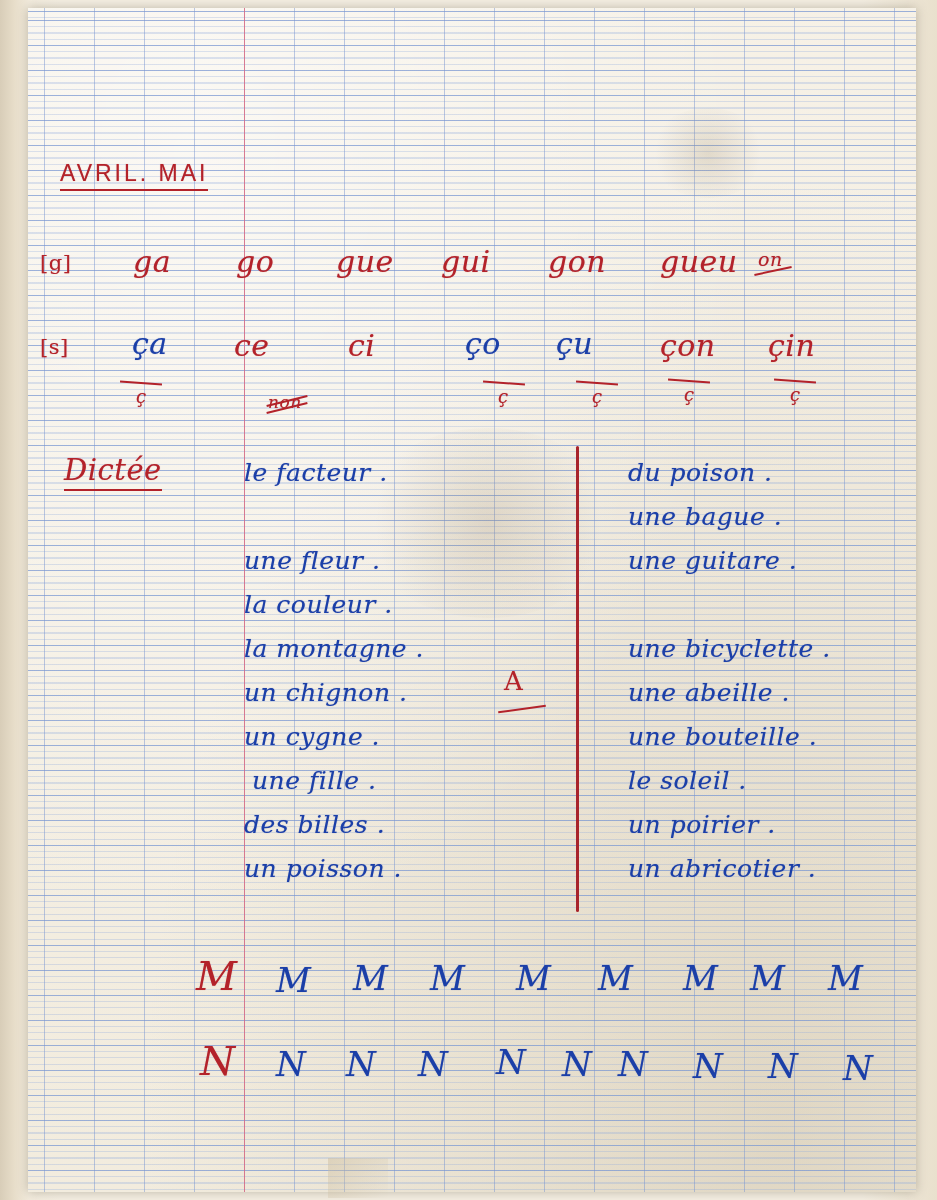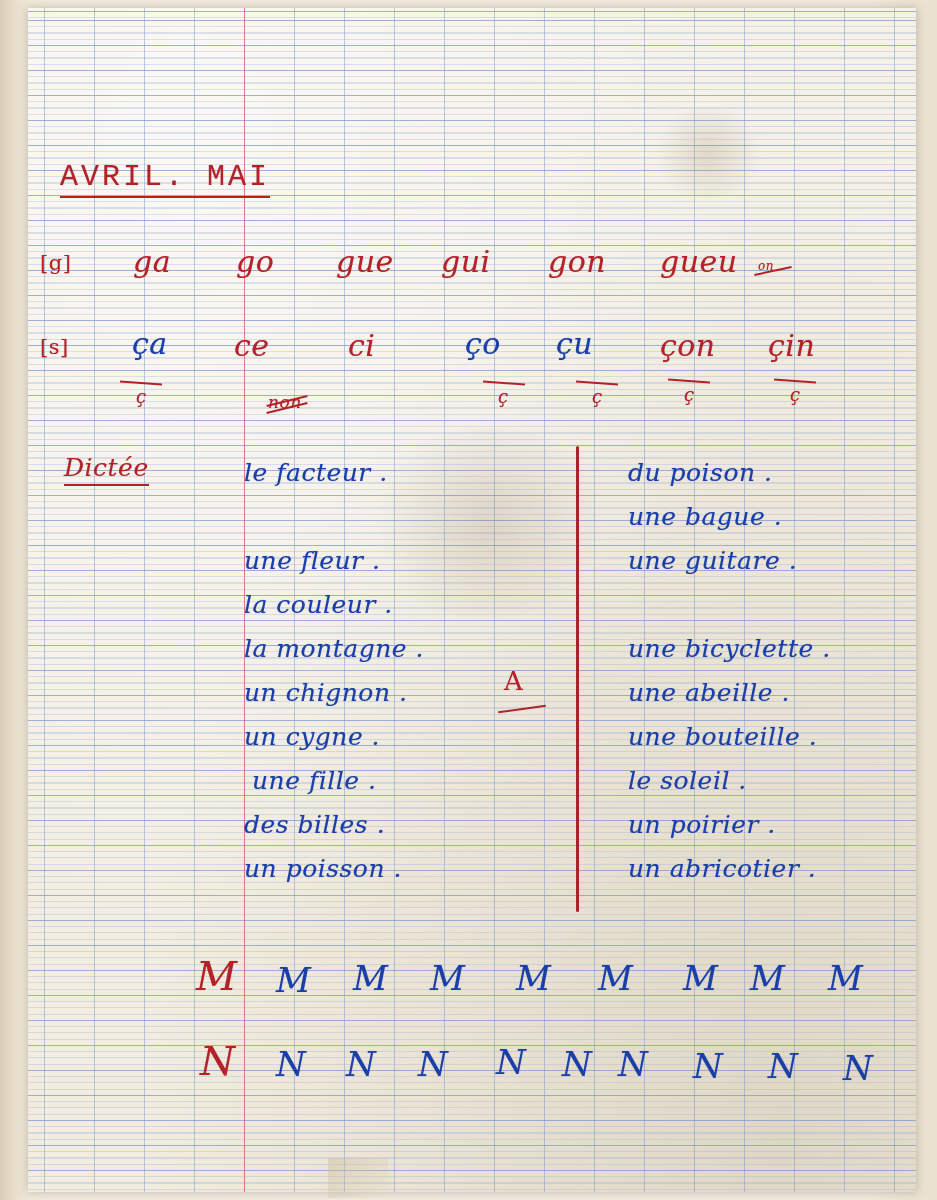--- a/index.html
+++ b/index.html
@@ -74,22 +74,22 @@
     position:absolute;
     font-family:"DejaVu Serif", serif;
     font-style:italic;
     white-space:nowrap;
     letter-spacing:.5px;
   }
   .blue{ color:#1b3fa8; text-shadow:0 0 1px rgba(27,63,168,.45); }
   .red { color:#b3222a; text-shadow:0 0 1px rgba(179,34,42,.4); }
 
   .title{
-    font-size:30px;letter-spacing:3px;font-style:normal;
-    font-family:Liberation Mono, monospace;
+    font-size:23px;letter-spacing:3px;font-style:normal;
+    font-family:Liberation Sans, sans-serif;
   }
   .u-red{ border-bottom:2px solid #b3222a; padding-bottom:2px; }
 
   .row-label{ font-size:21px; font-style:normal; font-family:"DejaVu Serif",serif;}
 
   .syll{ font-size:30px; }
   .syll-blue{ font-size:30px; }
   .redslash{
     position:absolute;height:2px;background:#b3222a;transform:rotate(-12deg);
   }
@@ -132,21 +132,21 @@
     <div class="hw red title u-red" style="left:32px;top:152px;">AVRIL. MAI</div>
 
     <div class="hw red row-label" style="left:12px;top:243px;">[g]</div>
 
     <div class="hw red syll" style="left:105px;top:236px;">ga</div>
     <div class="hw red syll" style="left:208px;top:236px;">go</div>
     <div class="hw red syll" style="left:308px;top:236px;">gue</div>
     <div class="hw red syll" style="left:413px;top:236px;">gui</div>
     <div class="hw red syll" style="left:520px;top:236px;">gon</div>
     <div class="hw red syll" style="left:632px;top:236px;">gueu</div>
-    <div class="hw red" style="left:730px;top:251px;font-size:12px;">on</div>
+    <div class="hw red" style="left:730px;top:240px;font-size:19px;">on</div>
     <div class="redslash" style="left:726px;top:262px;width:38px;"></div>
 
     <div class="hw red row-label" style="left:12px;top:327px;">[s]</div>
 
     <div class="hw blue syll-blue" style="left:104px;top:318px;">ça</div>
     <div class="hw red syll" style="left:206px;top:320px;">ce</div>
     <div class="hw red syll" style="left:320px;top:320px;">ci</div>
     <div class="hw blue syll-blue" style="left:437px;top:318px;">ço</div>
     <div class="hw blue syll-blue" style="left:528px;top:318px;">çu</div>
     <div class="hw red syll" style="left:632px;top:320px;">çon</div>
@@ -164,21 +164,21 @@
 
     <div class="redslash" style="left:548px;top:374px;width:42px;transform:rotate(4deg);"></div>
     <div class="hw red" style="left:564px;top:378px;font-size:18px;">ç</div>
 
     <div class="redslash" style="left:640px;top:372px;width:42px;transform:rotate(4deg);"></div>
     <div class="hw red" style="left:656px;top:376px;font-size:18px;">ç</div>
 
     <div class="redslash" style="left:746px;top:372px;width:42px;transform:rotate(4deg);"></div>
     <div class="hw red" style="left:762px;top:376px;font-size:18px;">ç</div>
 
-    <div class="hw red u-red" style="left:36px;top:445px;font-size:25px;">Dictée</div>
+    <div class="hw red u-red" style="left:36px;top:445px;font-size:29px;">Dictée</div>
 
     <div class="vbar" style="left:548px;top:438px;height:466px;"></div>
 
     <div class="hw blue word" style="left:216px;top:450px;">le facteur .</div>
     <div class="hw blue word" style="left:216px;top:538px;">une fleur .</div>
     <div class="hw blue word" style="left:216px;top:582px;">la couleur .</div>
     <div class="hw blue word" style="left:216px;top:626px;">la montagne .</div>
     <div class="hw blue word" style="left:216px;top:670px;">un chignon .</div>
     <div class="hw blue word" style="left:216px;top:714px;">un cygne .</div>
     <div class="hw blue word" style="left:224px;top:758px;">une fille .</div>

